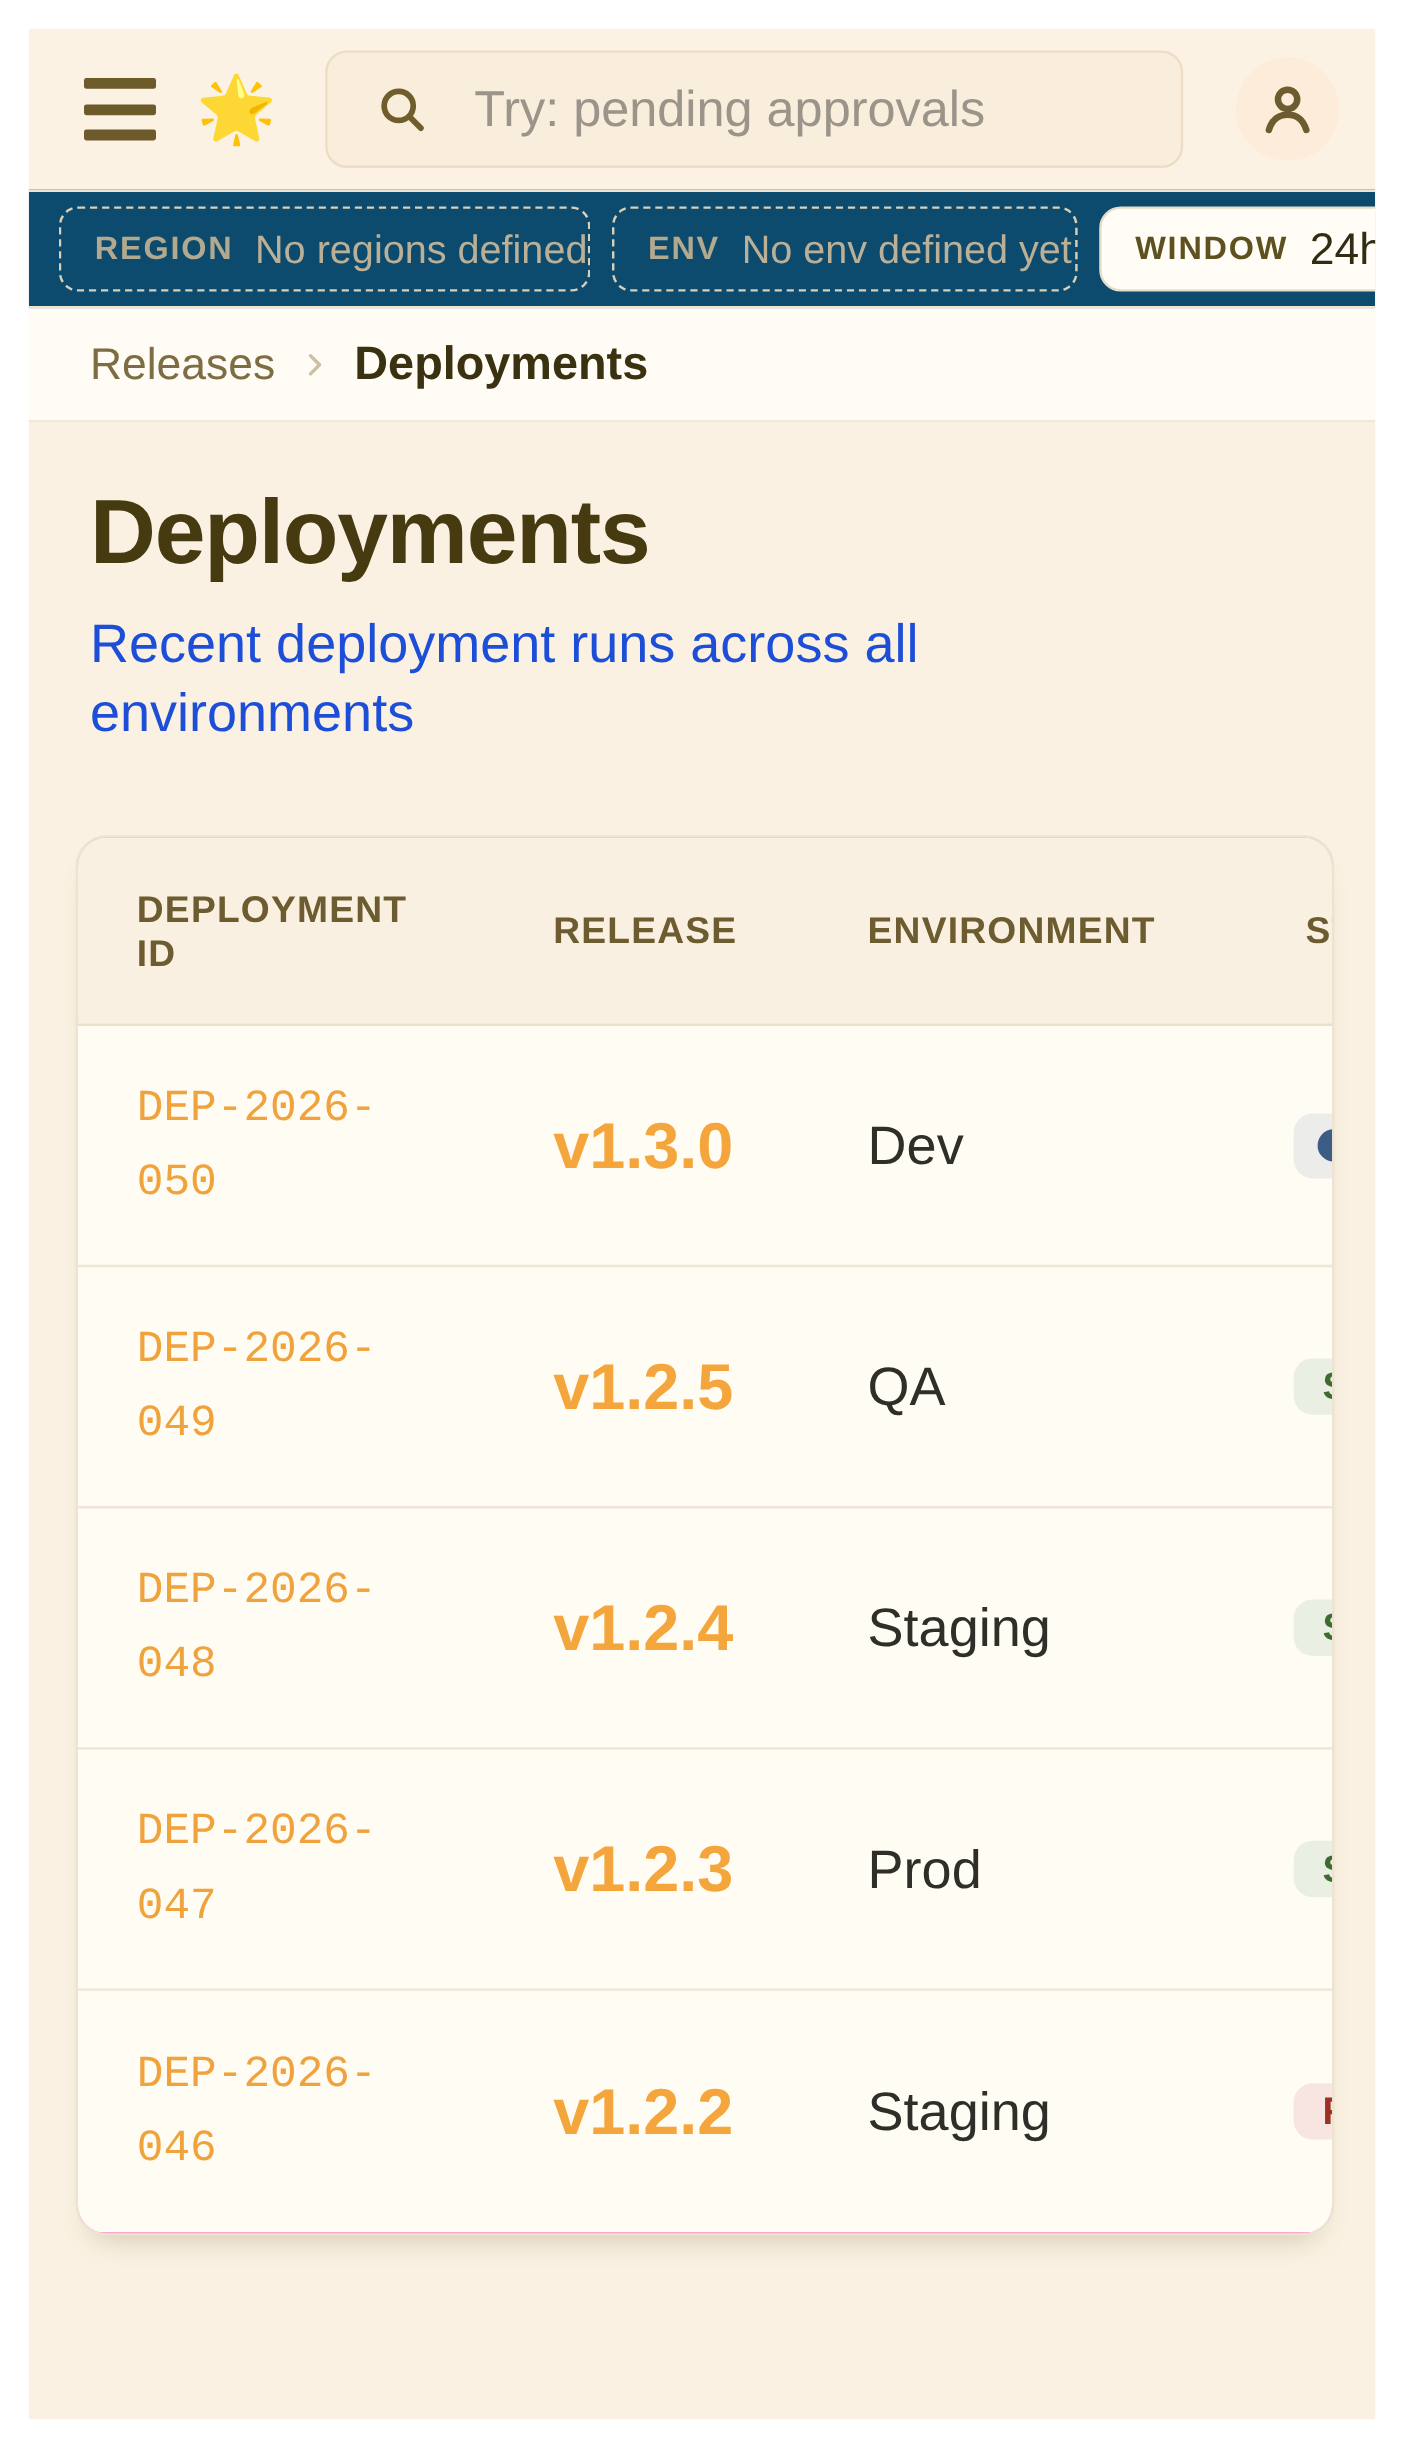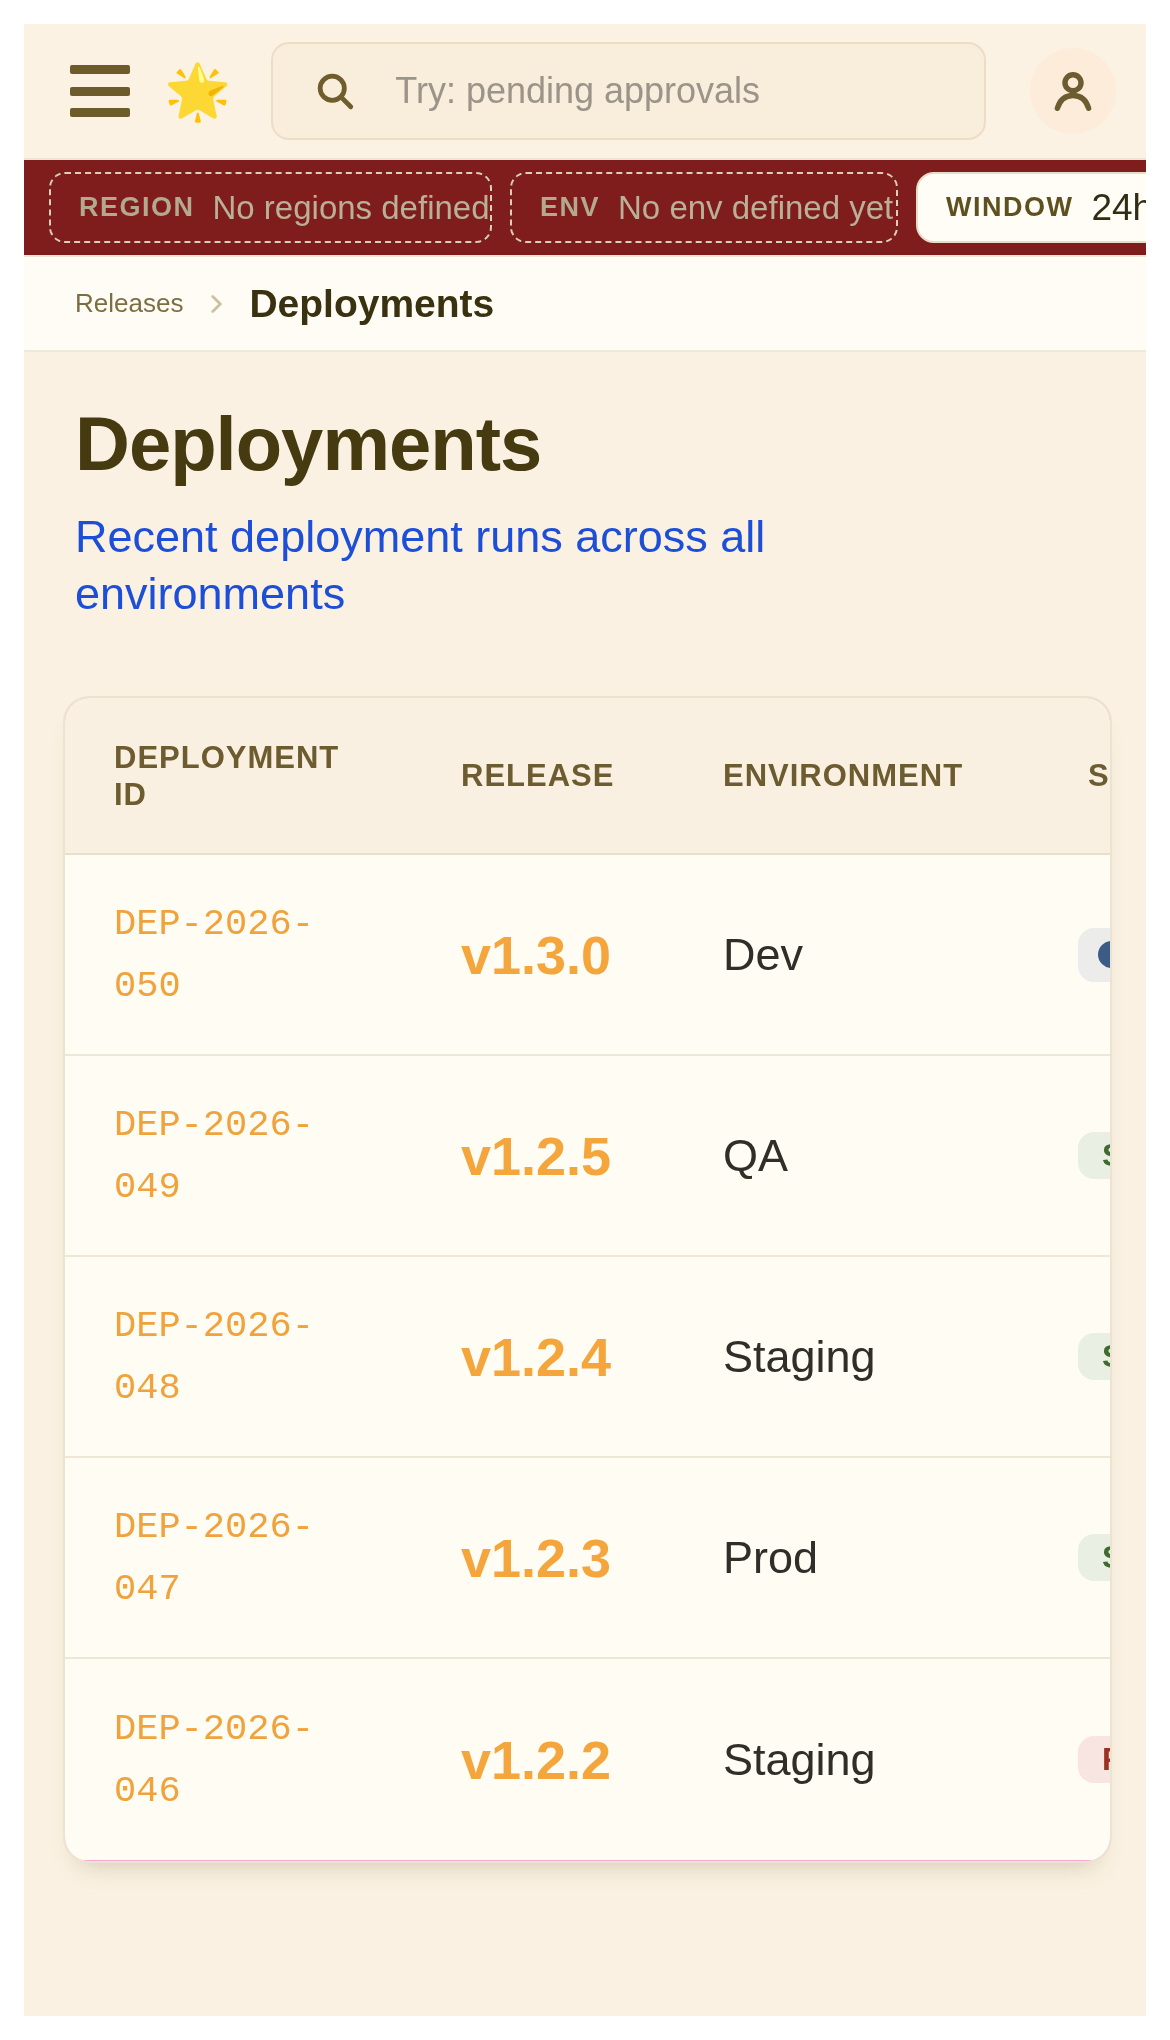--- a/index.html
+++ b/index.html
@@ -28,32 +28,32 @@
   .logo{font-size:54px;line-height:1;margin-left:34px;flex:none;}
   .search{
     flex:1;height:98px;margin-left:40px;
     background:#f9eddb;border:2px solid #eeddc5;border-radius:18px;
     display:flex;align-items:center;box-sizing:border-box;min-width:0;
   }
   .search svg{margin-left:40px;flex:none;}
   .search input{
     flex:1;min-width:0;border:none;outline:none;background:transparent;
     font-family:"Liberation Sans", sans-serif;
-    font-size:36px;color:#4b443a;margin-left:38px;padding:0;
+    font-size:42px;color:#4b443a;margin-left:38px;padding:0;
   }
   .search input::placeholder{color:#9b948a;opacity:1;}
   .avatar{
     width:86px;height:86px;border-radius:50%;
     background:#fcecd9;margin-left:44px;flex:none;
     display:flex;align-items:center;justify-content:center;cursor:pointer;
   }
 
   
   .filterbar{
-    height:99px;background:#7f1d1d;
+    height:99px;background:#0c4a6e;
     border-top:2px solid #ece5d1;border-bottom:2px solid #ece5d1;
     box-sizing:border-box;
     display:flex;align-items:center;
     padding-left:25px;gap:18px;
     white-space:nowrap;
   }
   .chip{
     height:71px;border-radius:16px;box-sizing:border-box;
     display:flex;align-items:center;padding:0 28px;gap:18px;flex:none;
     overflow:hidden;
@@ -71,21 +71,21 @@
     cursor:pointer;
   }
   .chip.window .chip-label{color:#5e501f;}
   .chip.window .chip-value{font-style:normal;font-size:37px;color:#332c15;font-weight:500;}
 
   
   .breadcrumb{
     height:95px;background:#fffcf5;border-bottom:2px solid #f0e9d8;
     box-sizing:border-box;display:flex;align-items:center;padding-left:51px;
   }
-  .crumb-parent{font-size:26px;color:#7d6d42;cursor:pointer;}
+  .crumb-parent{font-size:37px;color:#7d6d42;cursor:pointer;}
   .breadcrumb svg{margin:0 20px;}
   .crumb-current{font-size:39px;font-weight:700;color:#3a3110;}
 
   
   .main{padding:54px 0 0 0;}
   .page-title{
     margin:0 0 0 51px;font-size:76px;font-weight:700;color:#463a11;
     letter-spacing:-1px;line-height:1.0;
   }
   .page-subtitle{

